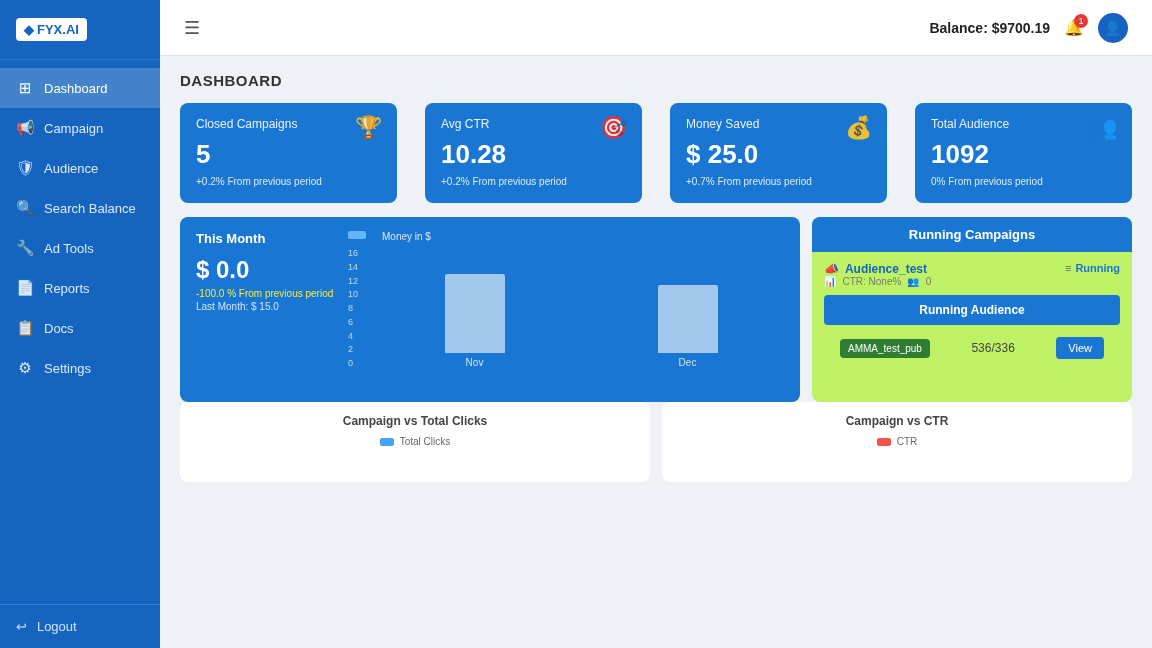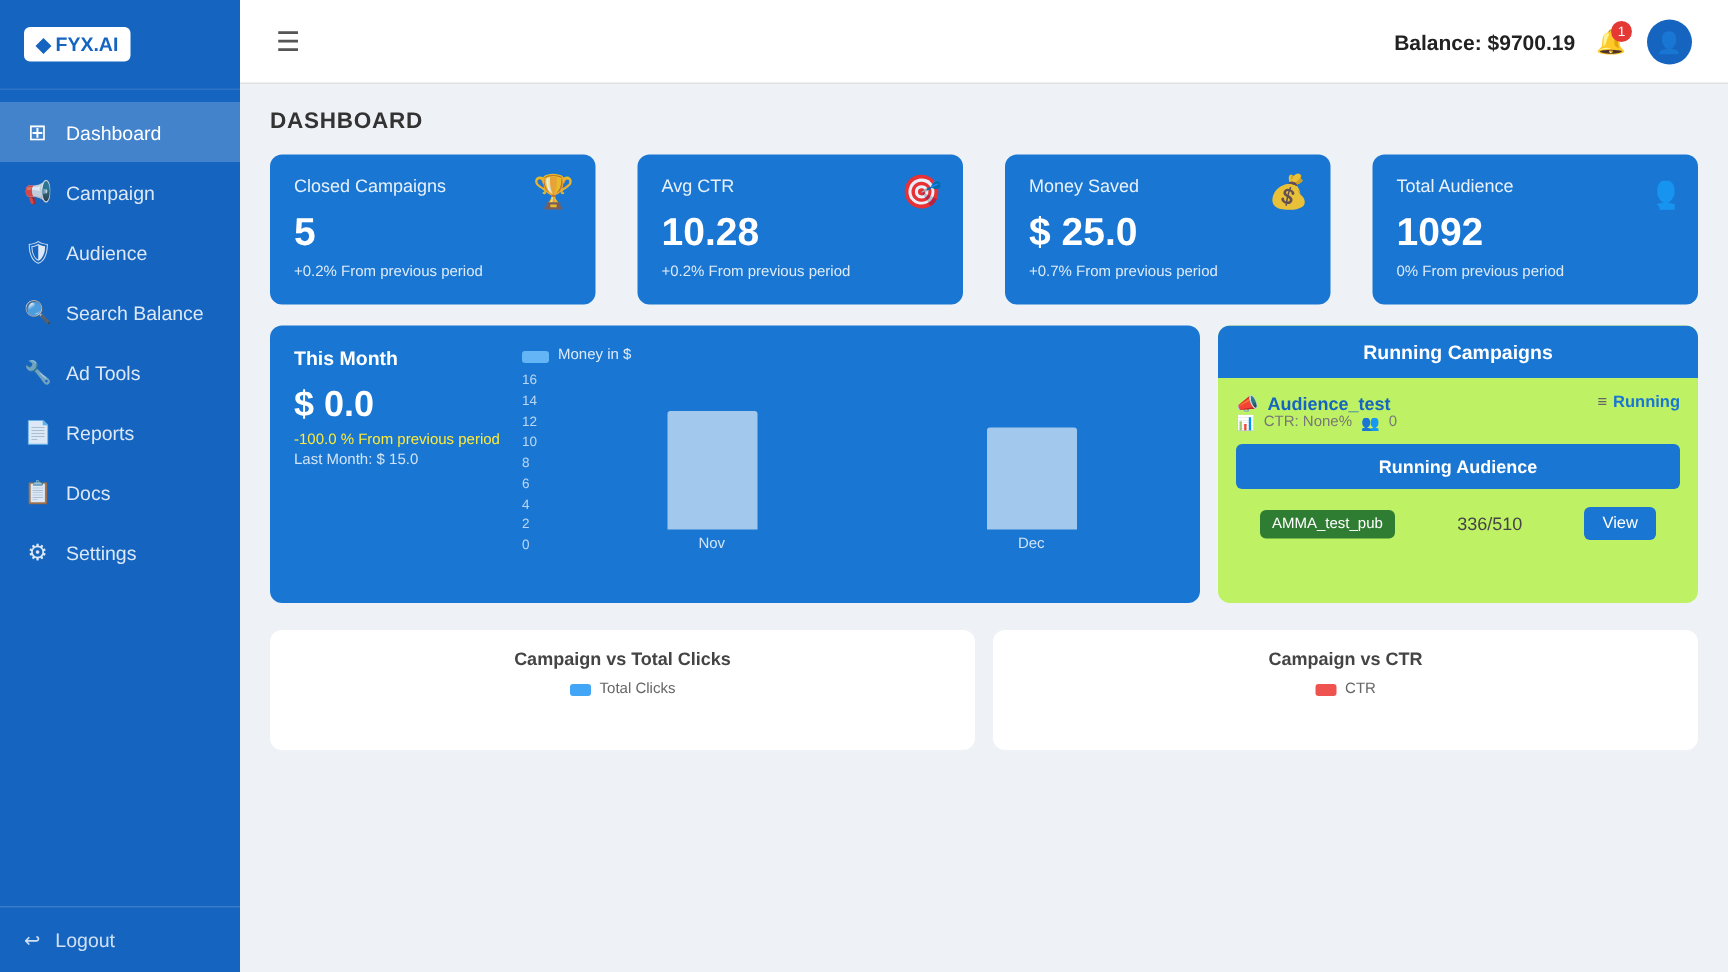--- a/index.html
+++ b/index.html
@@ -148,21 +148,21 @@
       top: 12px; right: 14px;
       font-size: 22px;
       opacity: 0.9;
     }
 
     
     .lower-row {
       display: grid;
       grid-template-columns: 1fr 320px;
       gap: 12px;
-      margin-bottom: 18px;
+      margin-bottom: 0;
     }
 
     
     .this-month-card {
       background: #1976d2;
       border-radius: 8px;
       padding: 14px 16px;
       color: white;
       display: flex;
       gap: 12px;
@@ -202,22 +202,22 @@
     }
     .bar-group { display: flex; flex-direction: column; align-items: center; gap: 0; flex: 1; }
     .bar {
       background: rgba(255,255,255,0.6);
       border-radius: 2px 2px 0 0;
       width: 60px;
     }
     .bar-label { font-size: 10px; color: rgba(255,255,255,0.8); margin-top: 4px; }
     .chart-legend {
       display: flex;
-      align-items: flex-end;
-      gap: 6px;
+      align-items: flex-start;
+      gap: 16px;
       font-size: 10px;
       color: rgba(255,255,255,0.85);
       margin-bottom: 6px;
     }
     .legend-box { width: 18px; height: 8px; background: #64b5f6; border-radius: 2px; }
 
     
     .running-card {
       background: #bef264;
       border-radius: 8px;
@@ -457,21 +457,21 @@
               </div>
             </div>
             <div class="campaign-status">
               <span class="status-icon">≡</span>
               <span class="status-label">Running</span>
             </div>
           </div>
           <div class="running-audience-header">Running Audience</div>
           <div class="audience-row">
             <span class="audience-tag">AMMA_test_pub</span>
-            <span class="audience-count">336/510</span>
+            <span class="audience-count">536/336</span>
             <button class="view-btn">View</button>
           </div>
         </div>
       </div>
     </div>
 
     <div class="charts-row" id="charts-row">
         <div class="chart-card">
     <div class="chart-card-title">Campaign vs Total Clicks</div>
     <div class="chart-legend-row">

